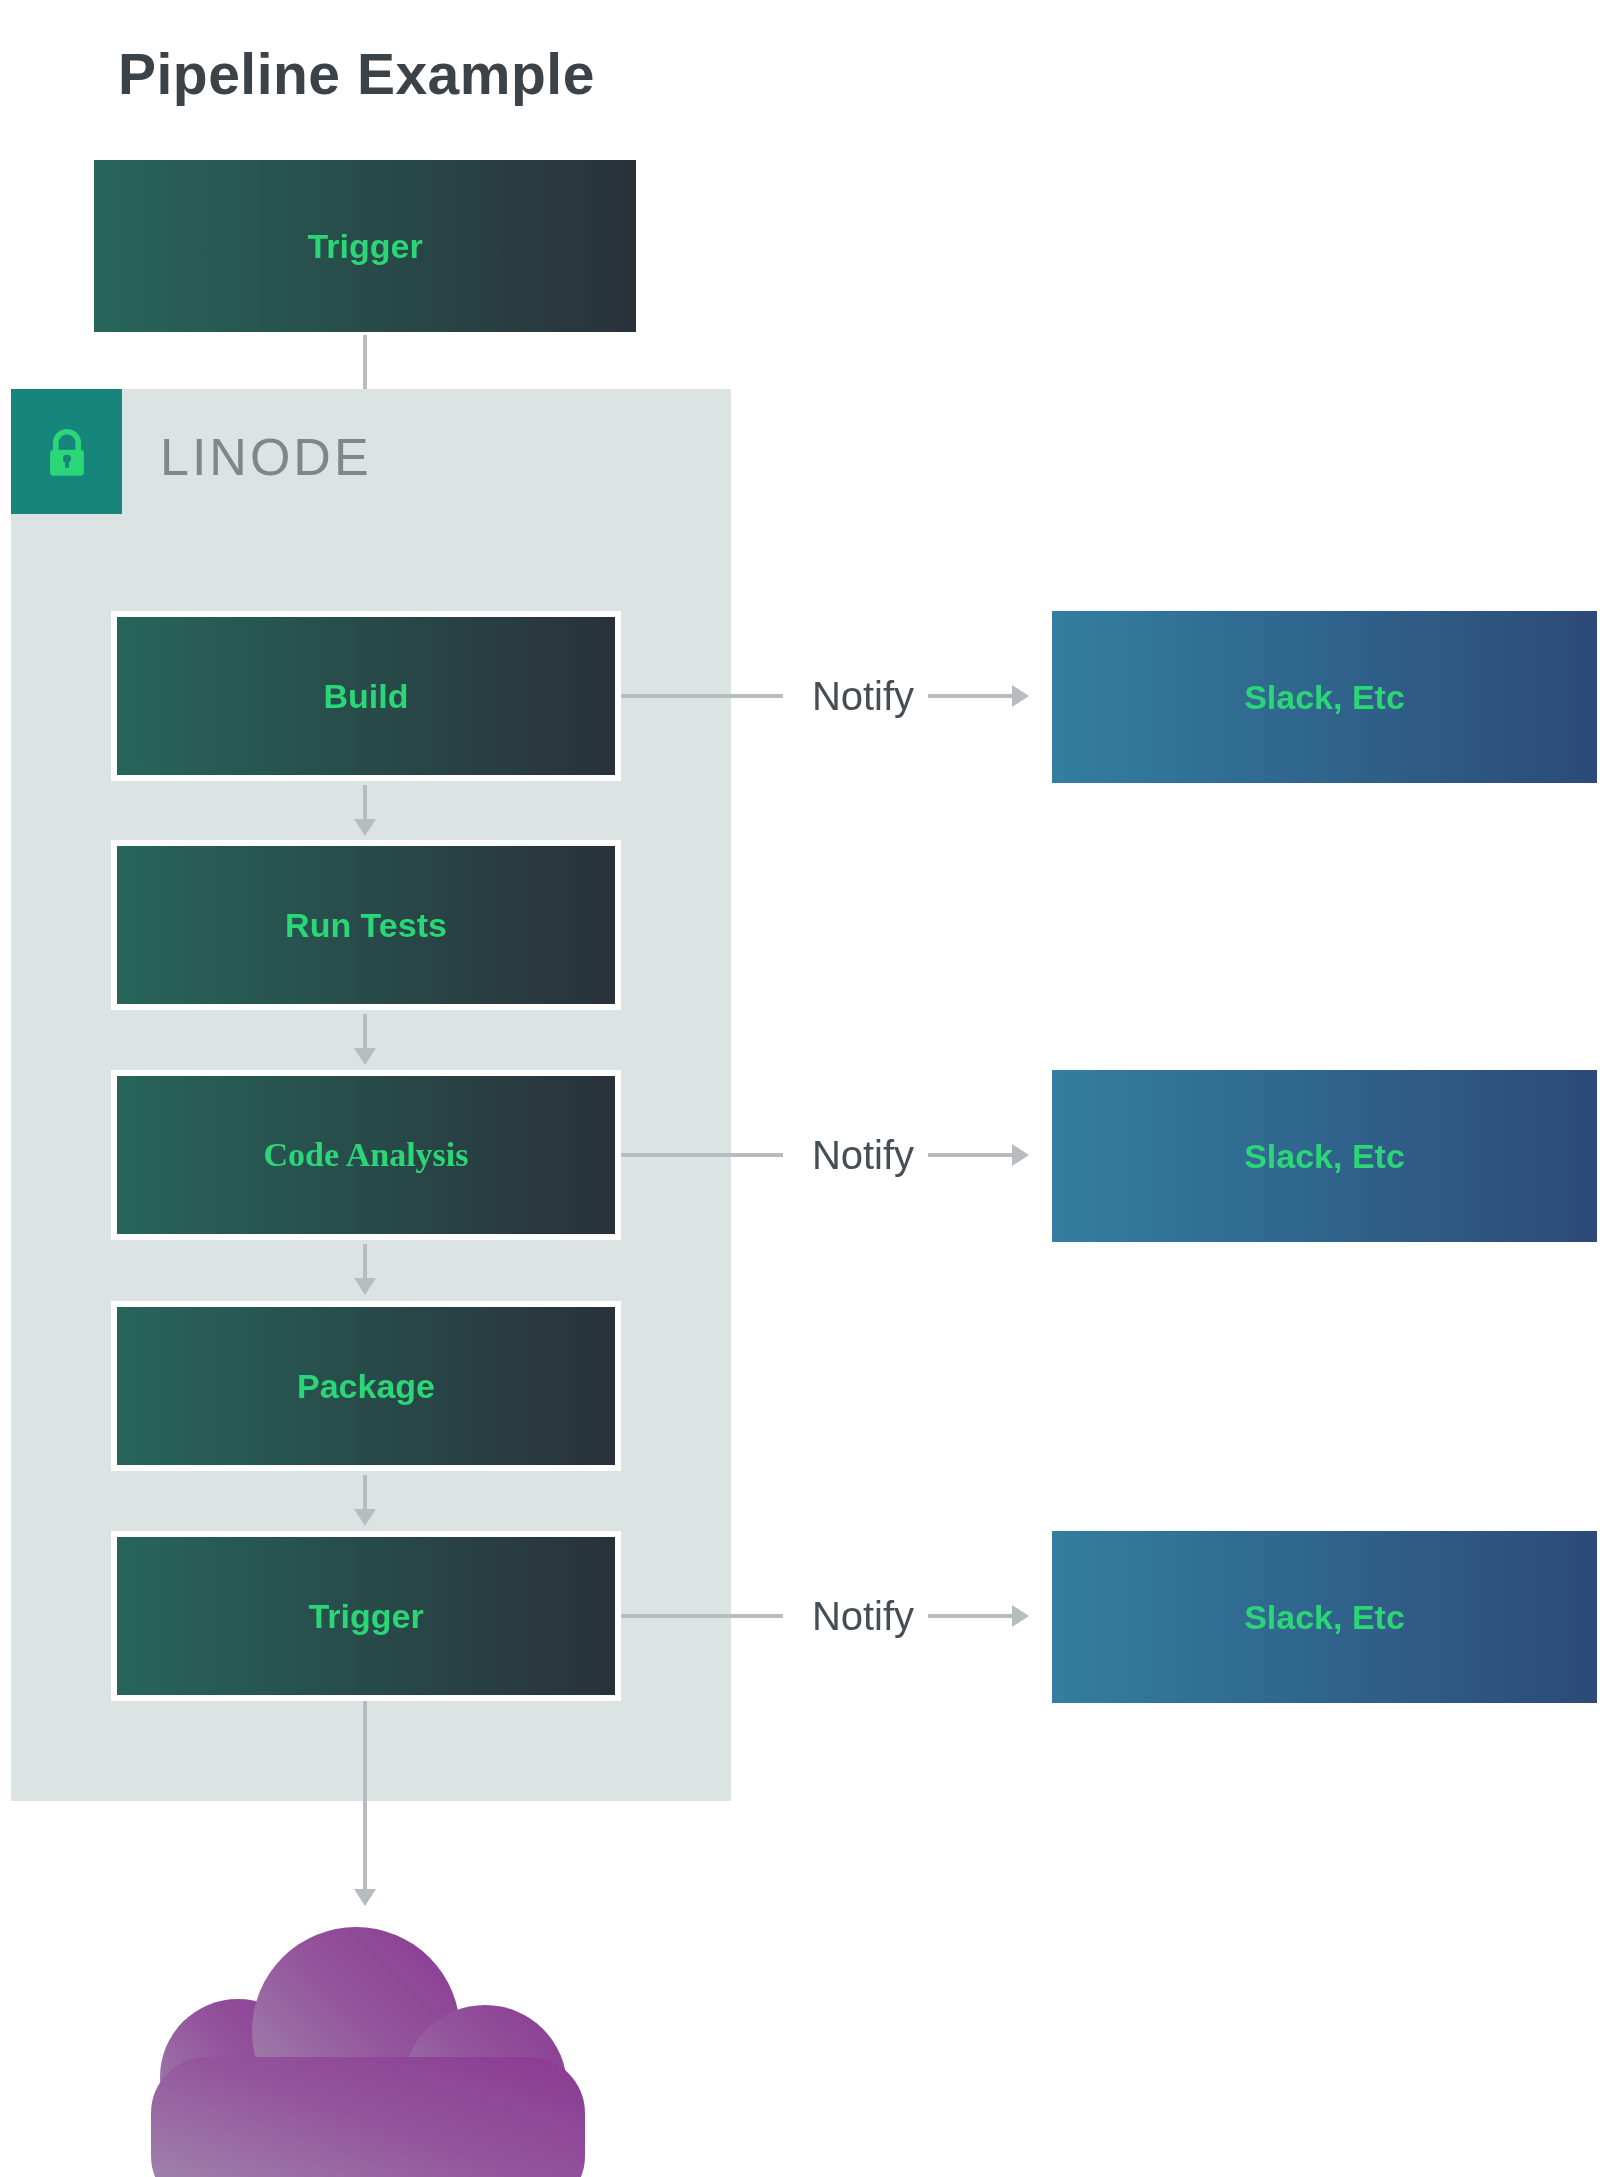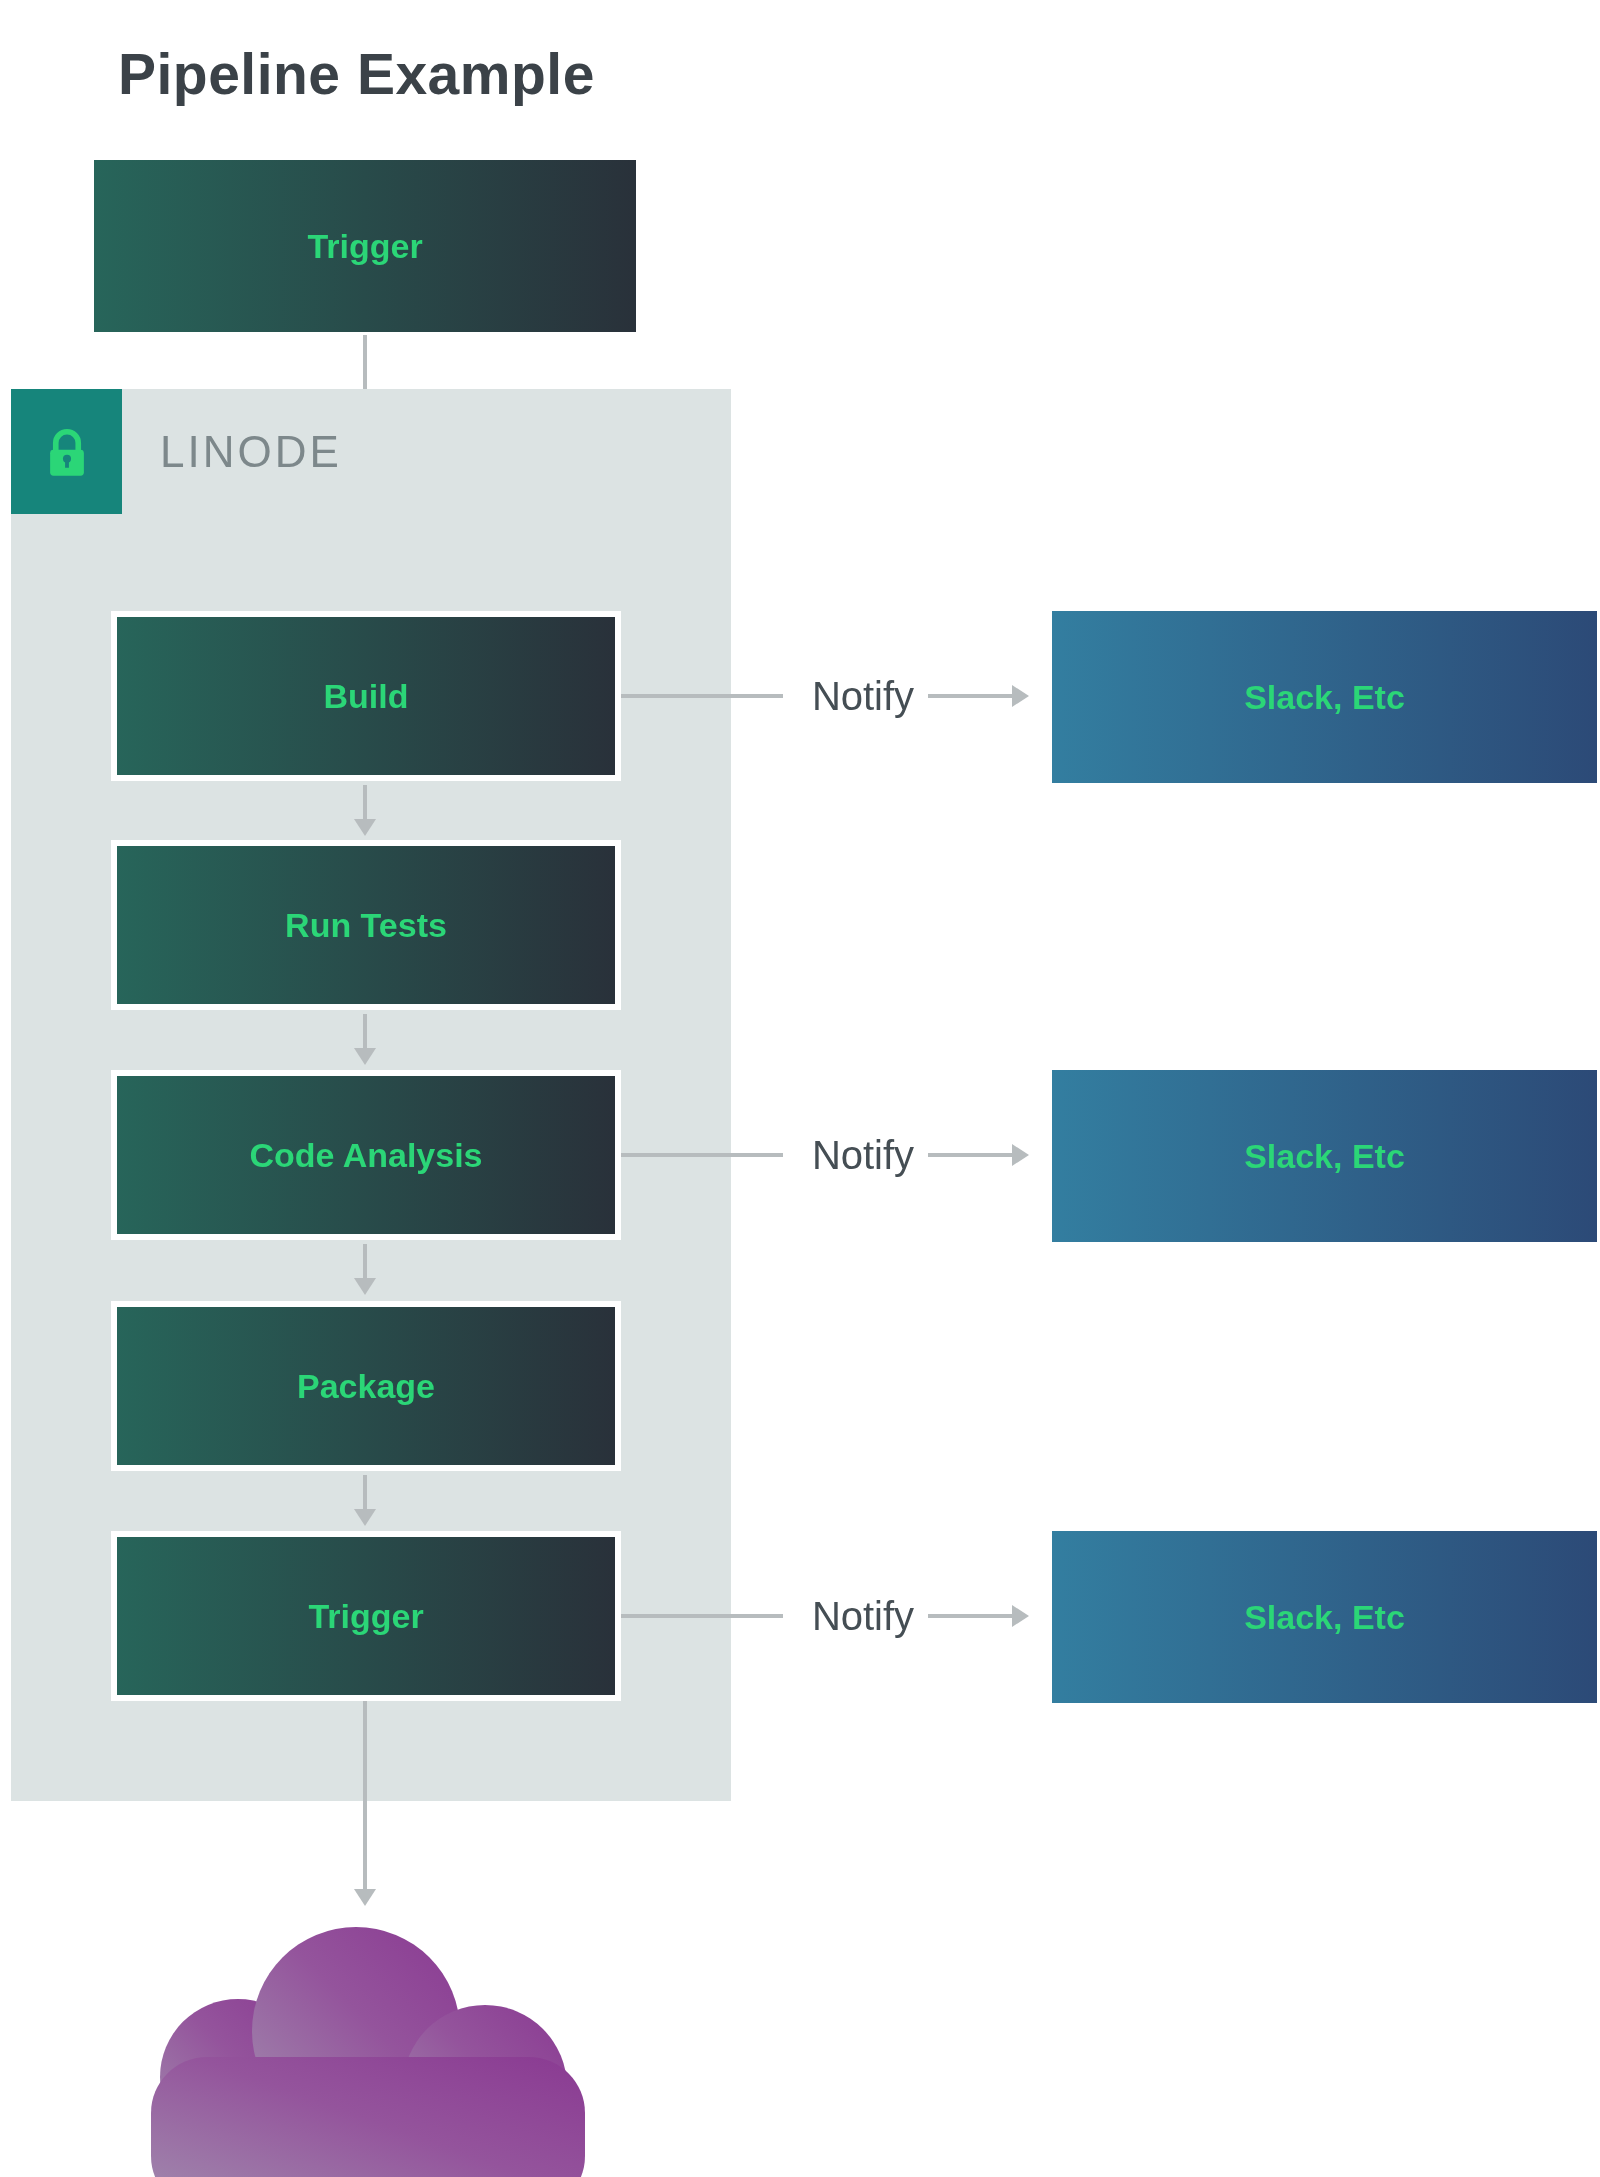--- a/index.html
+++ b/index.html
@@ -61,21 +61,21 @@
     width: 111px; height: 125px;
     background: #16857b;
     display: flex;
     align-items: center;
     justify-content: center;
   }
 
   .linode-label {
     position: absolute;
     left: 160px; top: 392px;
-    font-size: 44px;
+    font-size: 52px;
     color: #7d888b;
     letter-spacing: 3px;
   }
 
   .stage {
     left: 111px;
     width: 510px; height: 170px;
     border: 6px solid #ffffff;
   }
 
@@ -162,21 +162,21 @@
   <div class="vline" style="left:363px; top:750px; height:36px;"></div>
   <div class="arrow-down" style="left:354px; top:784px;"></div>
 
   <div class="box stage stage-grad" style="top:805px;">
     <span class="box-label">Run Tests</span>
   </div>
 
   <div class="vline" style="left:363px; top:979px; height:36px;"></div>
   <div class="arrow-down" style="left:354px; top:1013px;"></div>
 
-  <div class="box stage stage-grad" style="top:1035px;">
+  <div class="box stage stage-grad" style="top:1035px;font-family:Liberation Serif, serif;">
     <span class="box-label">Code Analysis</span>
   </div>
 
   <div class="vline" style="left:363px; top:1209px; height:36px;"></div>
   <div class="arrow-down" style="left:354px; top:1243px;"></div>
 
   <div class="box stage stage-grad" style="top:1266px;">
     <span class="box-label">Package</span>
   </div>
 

